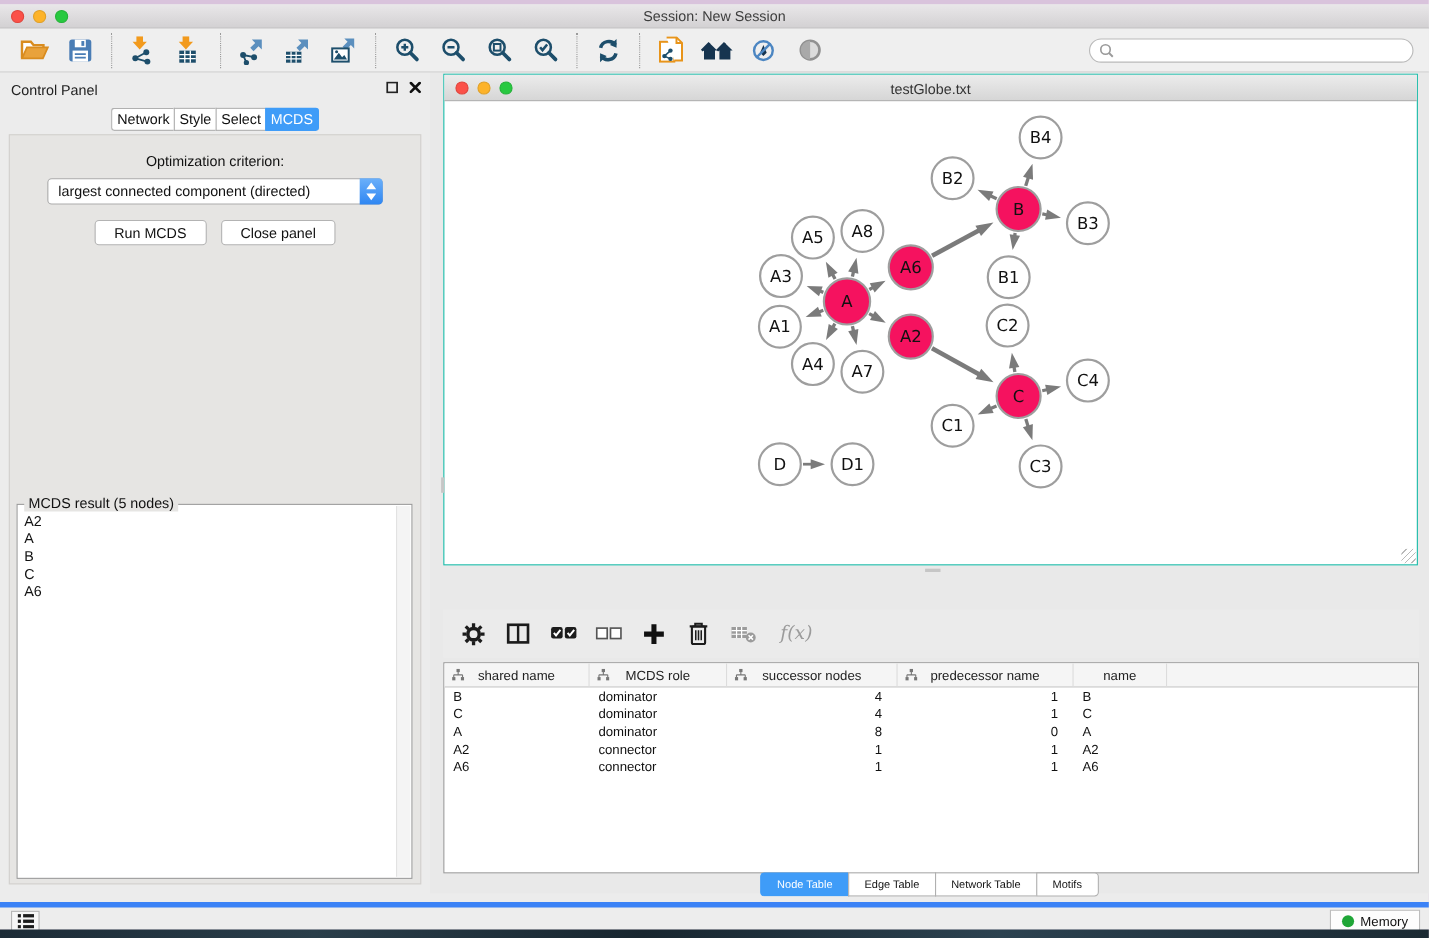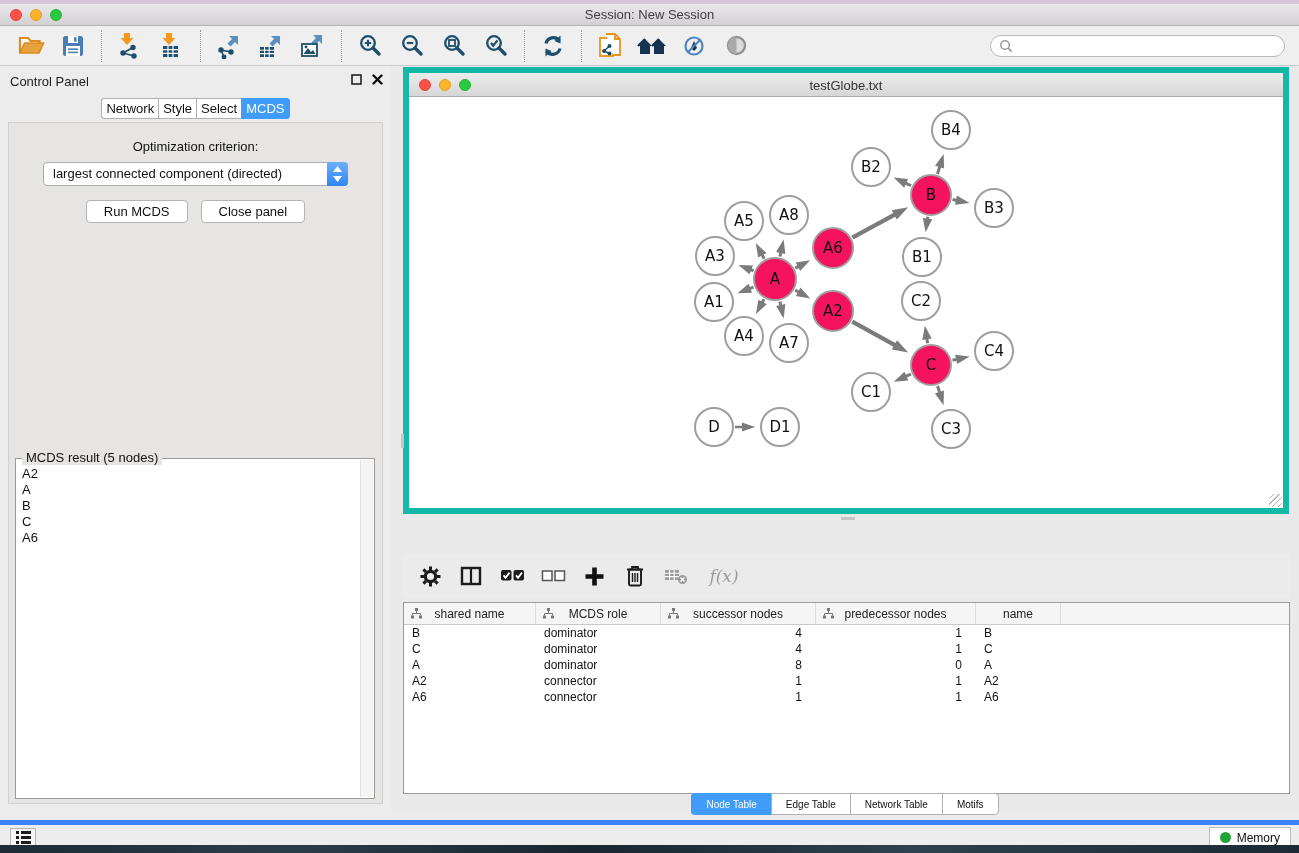--- a/index.html
+++ b/index.html
@@ -60,21 +60,21 @@
     font-size:13px; color:#111; }
   #result-list { padding:7px 6px; font-size:13px; line-height:16px; color:#111; }
   #result-scroll { position:absolute; right:1px; top:1px; bottom:1px; width:13px;
     background:#f4f4f4; border-left:1px solid #e2e2e2; }
 
   
   #right-area { position:absolute; left:391px; top:62px; right:0; bottom:33px; background:#e9e9e9; }
 
   
   #network-frame { position:absolute; left:12px; top:1px; width:886px; height:447px;
-    background:#fff; border:6px solid #14b8a6; }
+    background:#fff; border:1px solid #14b8a6; }
   #frame-titlebar { position:relative; height:24px; background:linear-gradient(#ececec,#d6d6d6);
     border-bottom:1px solid #adadad; }
   #frame-titlebar .lights { top:6px; }
   #frame-title { position:absolute; left:0; right:0; top:5px; text-align:center; font-size:13px; color:#333; }
   #frame-canvas { position:absolute; left:0; right:0; top:24px; bottom:0; overflow:hidden; }
   #resize-grip { position:absolute; right:1px; bottom:1px; width:13px; height:13px;
     background:repeating-linear-gradient(135deg, transparent 0 3px, #b9b9b9 3px 4px); }
   .split-tick { position:absolute; background:#c6c6c6; }
 
   
@@ -504,21 +504,21 @@
               </svg>
               <span>successor nodes</span>
             </div>
             <div class="th" style="width: 160px;">
               <svg class="tree-ico" width="11" height="11" viewBox="0 0 11 11">
                 <rect x="4" y="0" width="3" height="3" fill="#777"></rect>
                 <path d="M5.5 3 v2.5 M1.5 5.5 h8 M1.5 5.5 v2 M9.5 5.5 v2" stroke="#777" stroke-width="1" fill="none"></path>
                 <rect x="0" y="7.5" width="3" height="3" fill="#777"></rect>
                 <rect x="8" y="7.5" width="3" height="3" fill="#777"></rect>
               </svg>
-              <span>predecessor nodes</span>
+              <span>predecessor name</span>
             </div>
             <div class="th" style="width: 85px;">
               <span>name</span>
             </div>
             <div class="th" style="flex: 1 1 0%; border-right: none;"></div>
           </div>
         <div id="table-body">
             <div class="tr">
               <div class="td" style="width: 132px;">B</div>
               <div class="td" style="width: 125px;">dominator</div>

